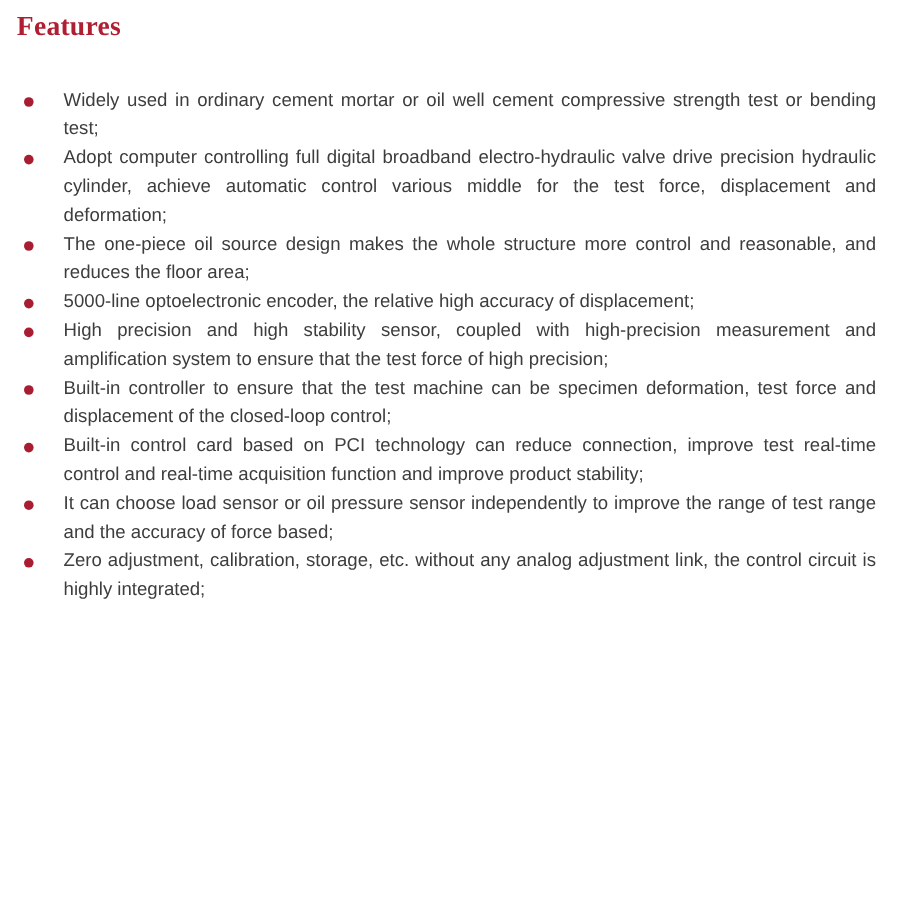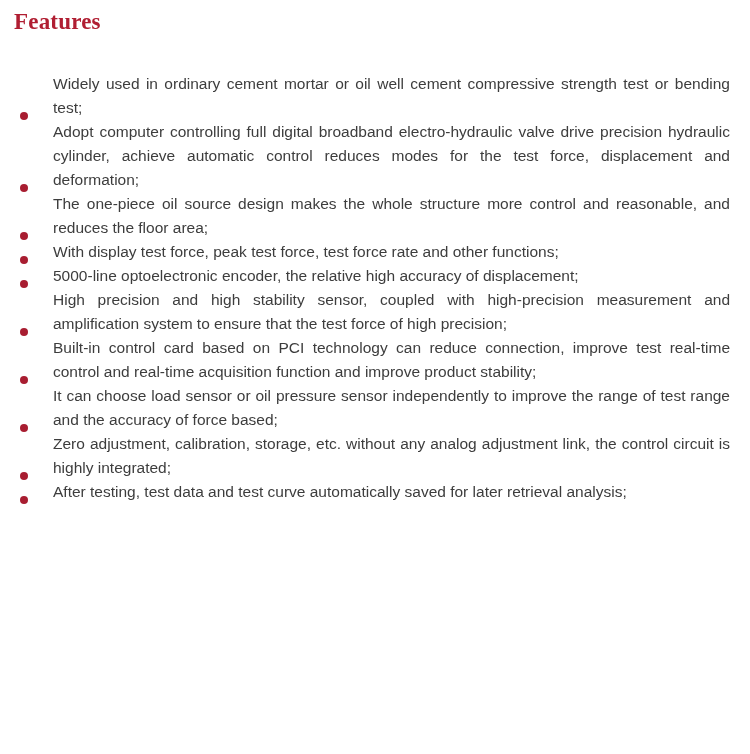--- a/index.html
+++ b/index.html
@@ -21,21 +21,21 @@
     font-size: 23px;
     color: #b01e32;
     padding: 9px 0 0 14px;
     letter-spacing: 0.2px;
   }
   .features-list {
     margin-top: 37px;
   }
   .feature-item {
     display: flex;
-    align-items: flex-end;
+    align-items: flex-start;
   }
   .bullet-col {
     flex: 0 0 33px;
     margin-left: 20px;
     display: block;
   }
   .bullet {
     display: block;
     width: 8px;
     height: 8px;
@@ -67,52 +67,52 @@
       <span class="bullet-col">
           <span class="bullet"></span>
         </span>
       <p class="feature-text">Widely used in ordinary cement mortar or oil well cement compressive strength test or bending test;</p>
     </div>
 
     <div class="feature-item">
       <span class="bullet-col">
           <span class="bullet"></span>
         </span>
-      <p class="feature-text">Adopt computer controlling full digital broadband electro-hydraulic valve drive precision hydraulic cylinder, achieve automatic control reduces modes for the test force, displacement and deformation;</p>
+      <p class="feature-text">Adopt computer controlling full digital broadband electro-hydraulic valve drive precision hydraulic cylinder, achieve automatic control various middle for the test force, displacement and deformation;</p>
     </div>
 
     <div class="feature-item">
       <span class="bullet-col">
           <span class="bullet"></span>
         </span>
       <p class="feature-text">The one-piece oil source design makes the whole structure more control and reasonable, and reduces the floor area;</p>
     </div>
 
-    <div class="feature-item">
-      <span class="bullet-col">
-          <span class="bullet"></span>
-        </span>
-      <p class="feature-text">With display test force, peak test force, test force rate and other functions;</p>
-    </div>
 
 
     <div class="feature-item">
       <span class="bullet-col">
           <span class="bullet"></span>
         </span>
       <p class="feature-text">5000-line optoelectronic encoder, the relative high accuracy of displacement;</p>
     </div>
 
     <div class="feature-item">
       <span class="bullet-col">
           <span class="bullet"></span>
         </span>
       <p class="feature-text">High precision and high stability sensor, coupled with high-precision measurement and amplification system to ensure that the test force of high precision;</p>
     </div>
 
+    <div class="feature-item">
+      <span class="bullet-col">
+          <span class="bullet"></span>
+        </span>
+      <p class="feature-text">Built-in controller to ensure that the test machine can be specimen deformation, test force and displacement of the closed-loop control;</p>
+    </div>
 
 
     <div class="feature-item">
       <span class="bullet-col">
           <span class="bullet"></span>
         </span>
       <p class="feature-text">Built-in control card based on PCI technology can reduce connection, improve test real-time control and real-time acquisition function and improve product stability;</p>
     </div>
 
     <div class="feature-item">
@@ -123,22 +123,16 @@
     </div>
 
 
     <div class="feature-item">
       <span class="bullet-col">
           <span class="bullet"></span>
         </span>
       <p class="feature-text">Zero adjustment, calibration, storage, etc. without any analog adjustment link, the control circuit is highly integrated;</p>
     </div>
 
-    <div class="feature-item">
-      <span class="bullet-col">
-          <span class="bullet"></span>
-        </span>
-      <p class="feature-text">After testing, test data and test curve automatically saved for later retrieval analysis;</p>
-    </div>
 
 
   </div>
 </div>
 
 </body></html>

